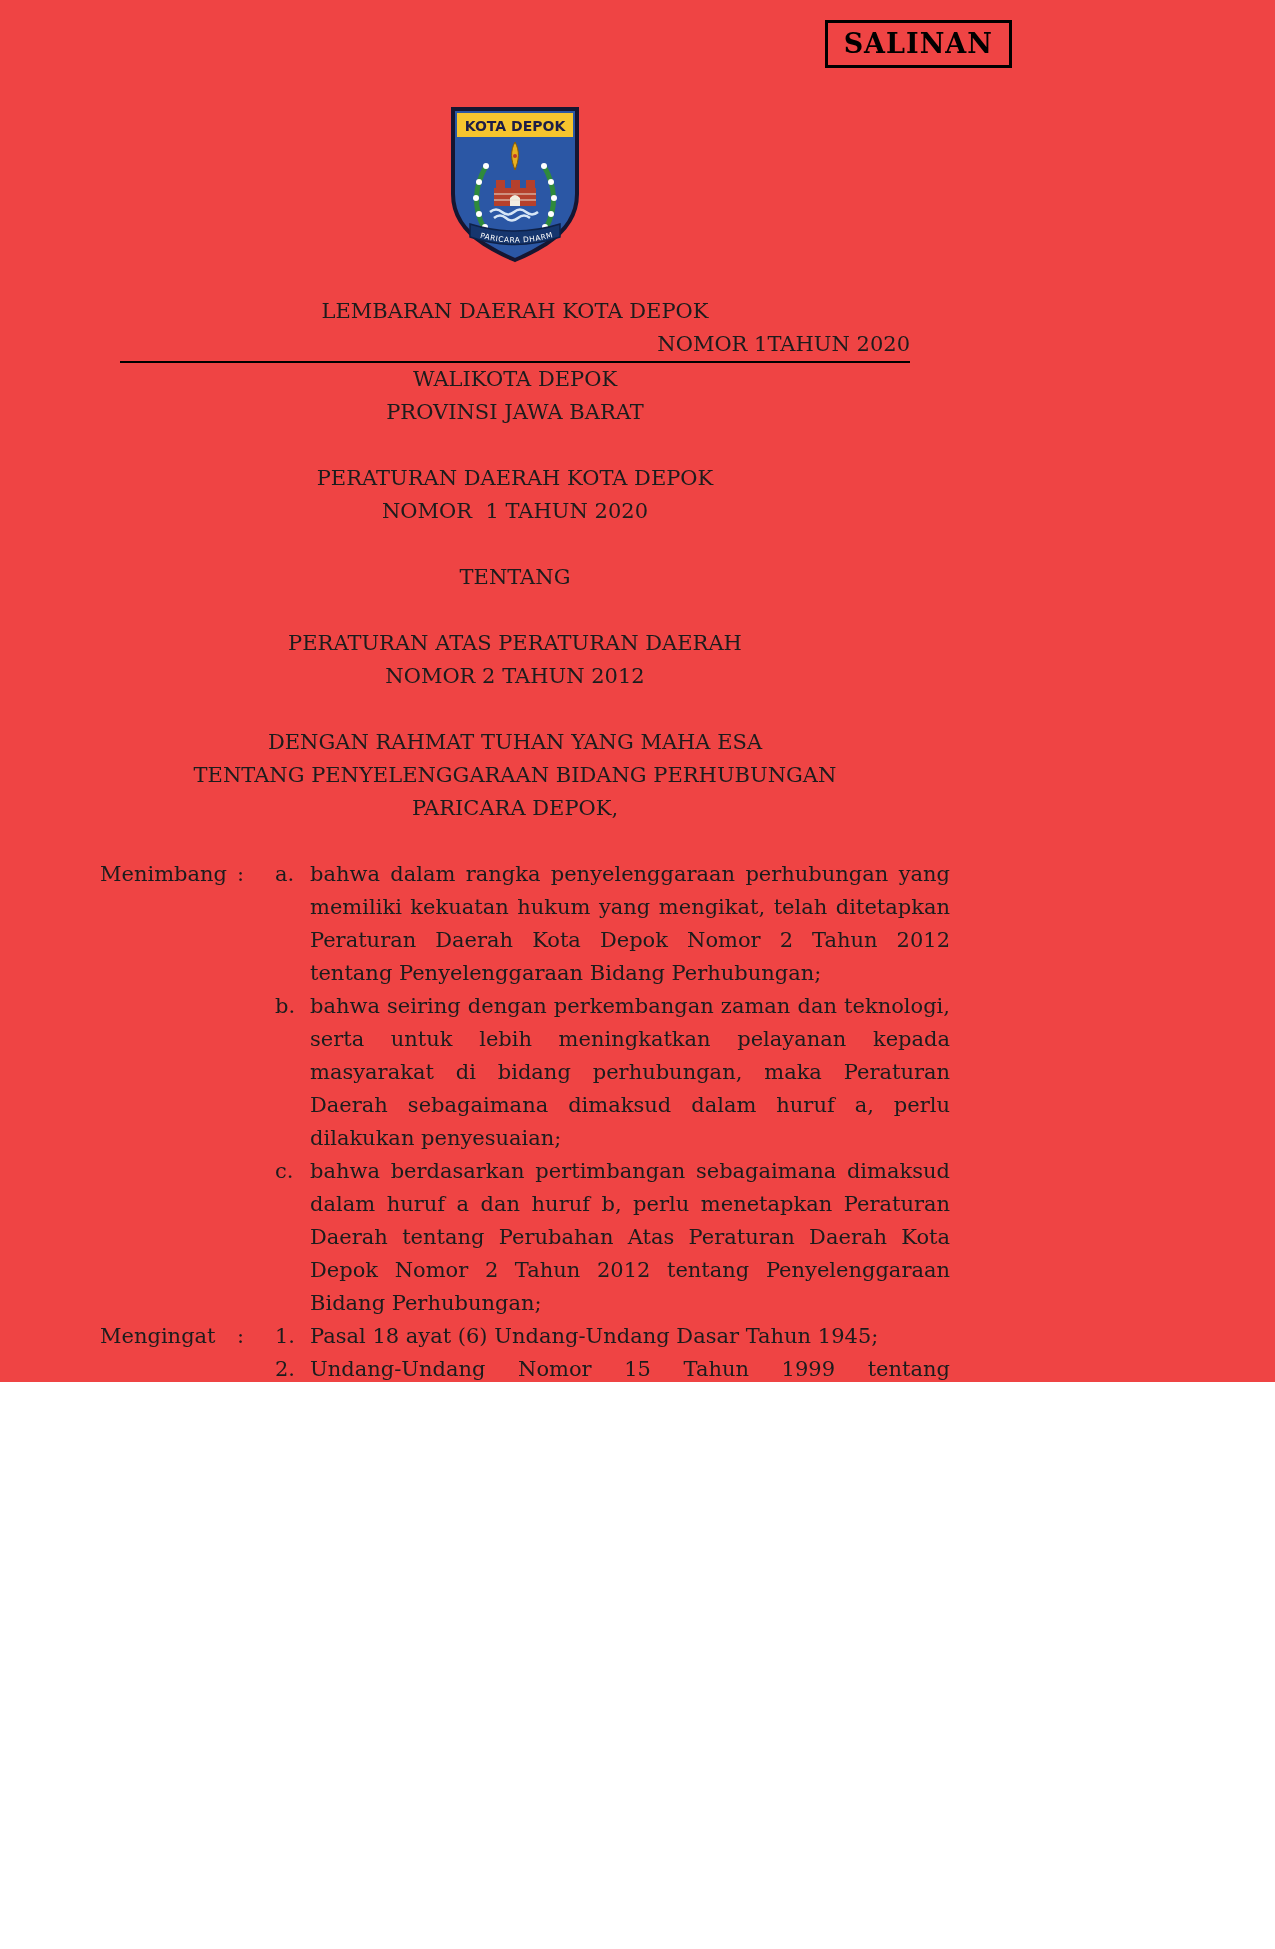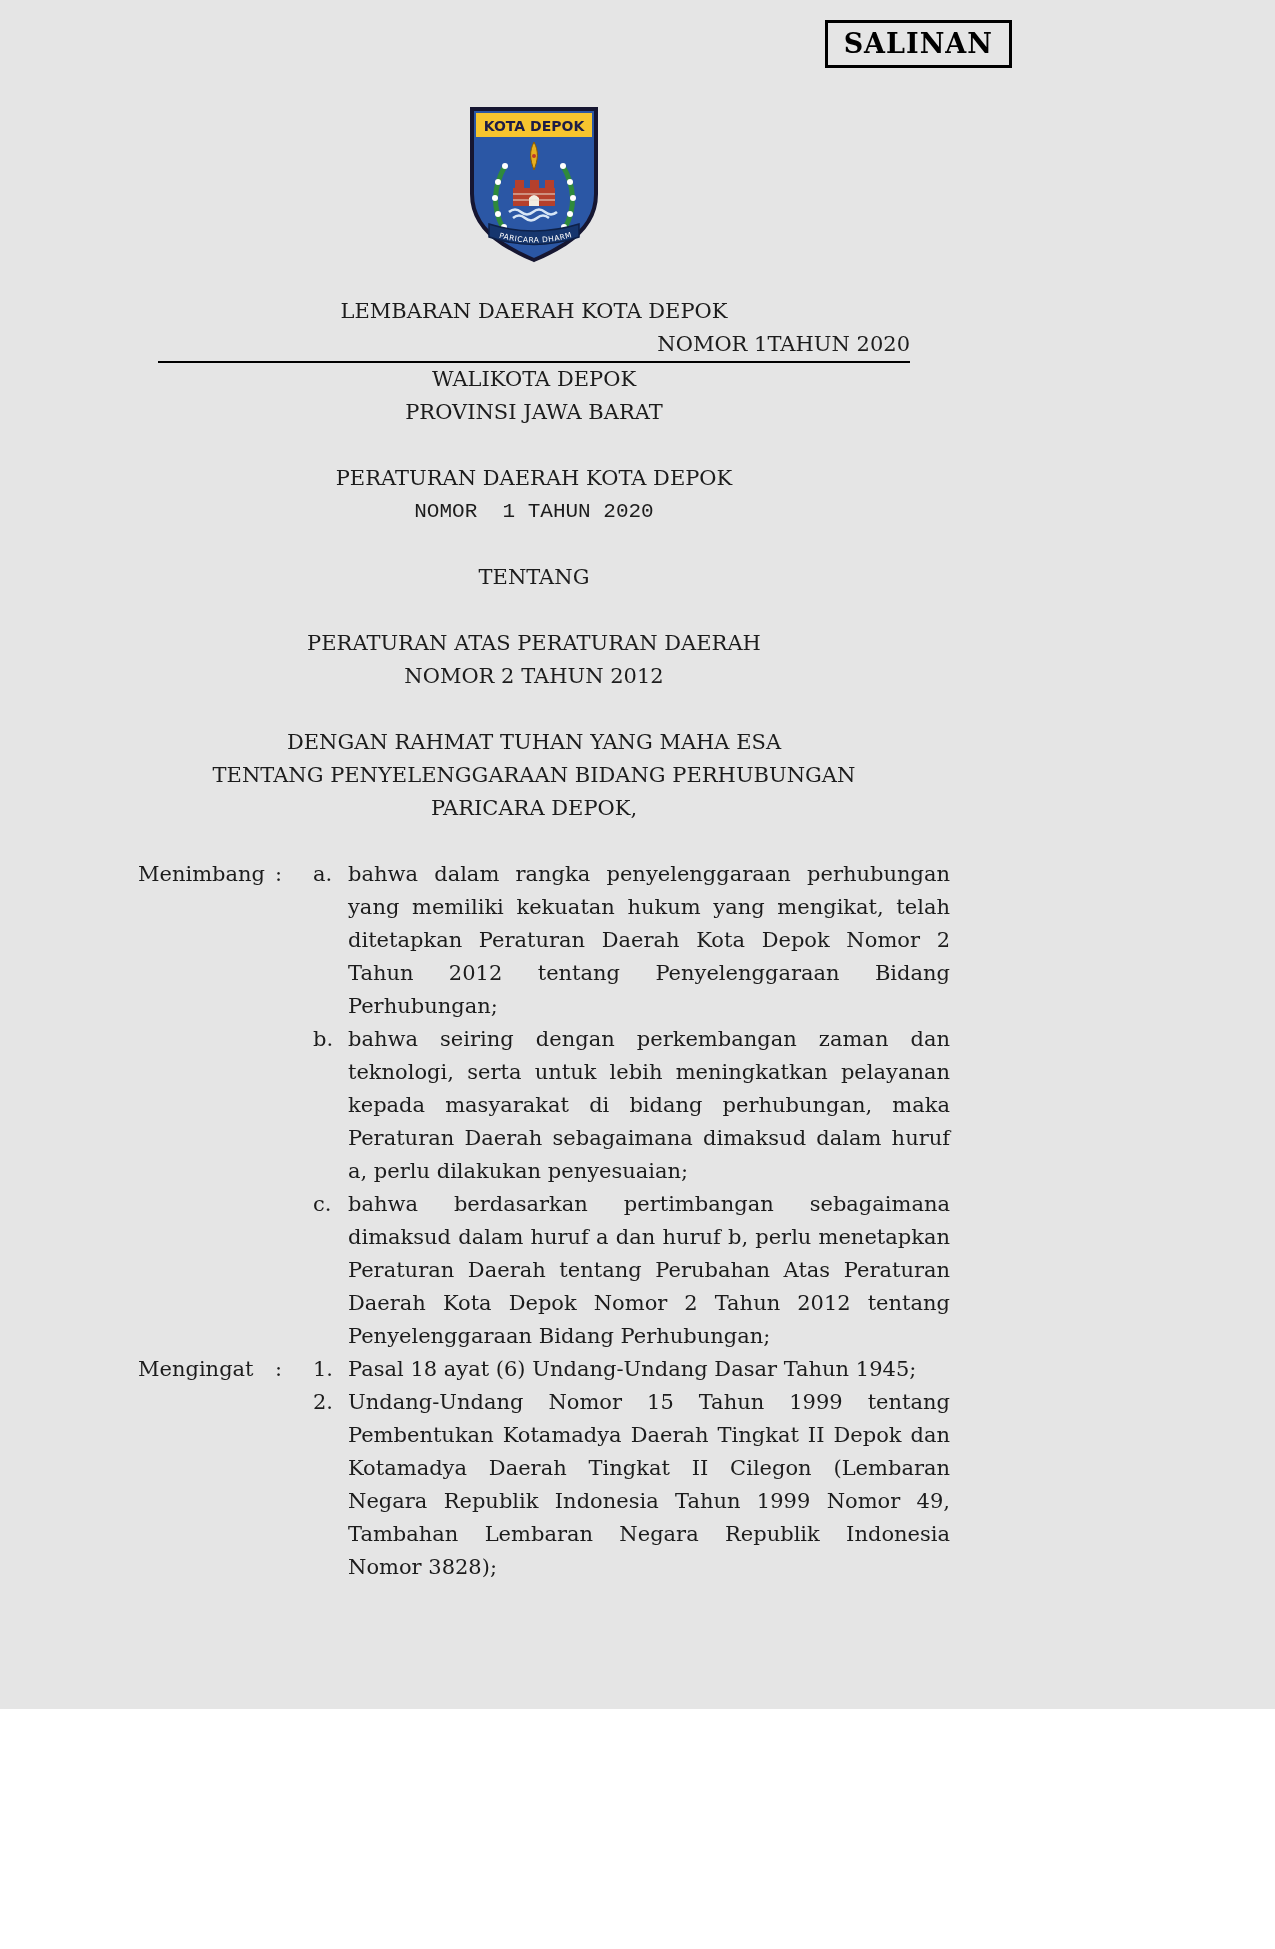--- a/index.html
+++ b/index.html
@@ -1,45 +1,44 @@
 <!DOCTYPE html>
 <html><head>
 <meta charset="utf-8">
 <style>
   * { margin: 0; padding: 0; box-sizing: border-box; }
   body { background: #ffffff; }
   .page {
     position: relative;
     width: 1275px;
-    height: 1709px;
-    background: #e5e5e5;
+    height: 1382px;
+    background: #ef4444;
     color: #1c1c1c;
     font-family: "DejaVu Serif", "Liberation Serif", serif;
     font-size: 21px;
     line-height: 33px;
     overflow: hidden;
-    padding-left: 38px;
   }
   .stamp {
     position: absolute;
     top: 20px;
     right: 263px;
     border: 3px solid #000;
     padding: 4px 16px;
     font-weight: 700;
     font-size: 27px;
     line-height: 1.25;
     letter-spacing: 1px;
     color: #000;
   }
   .content { padding: 0 325px 0 100px; } 
   .header-block { padding: 0 40px 0 20px; margin-top: 12px; } 
   .logo-wrap { padding-top: 94px; text-align: center; }
   .center { text-align: center; }
-  .keep-spaces { white-space: pre-wrap; font-family: Liberation Mono, monospace; }
+  .keep-spaces { white-space: pre-wrap; }
   .nomor-row {
     display: flex;
     justify-content: flex-end;
     border-bottom: 2px solid #000;
   }
   .gap-top { margin-top: 33px; }
   .clause { display: flex; align-items: flex-start; }
   .clause-label { flex: 0 0 137px; width: 137px; }
   .clause-colon { flex: 0 0 38px; width: 38px; }
   .clause-body { flex: 1 1 auto; min-width: 0; }

